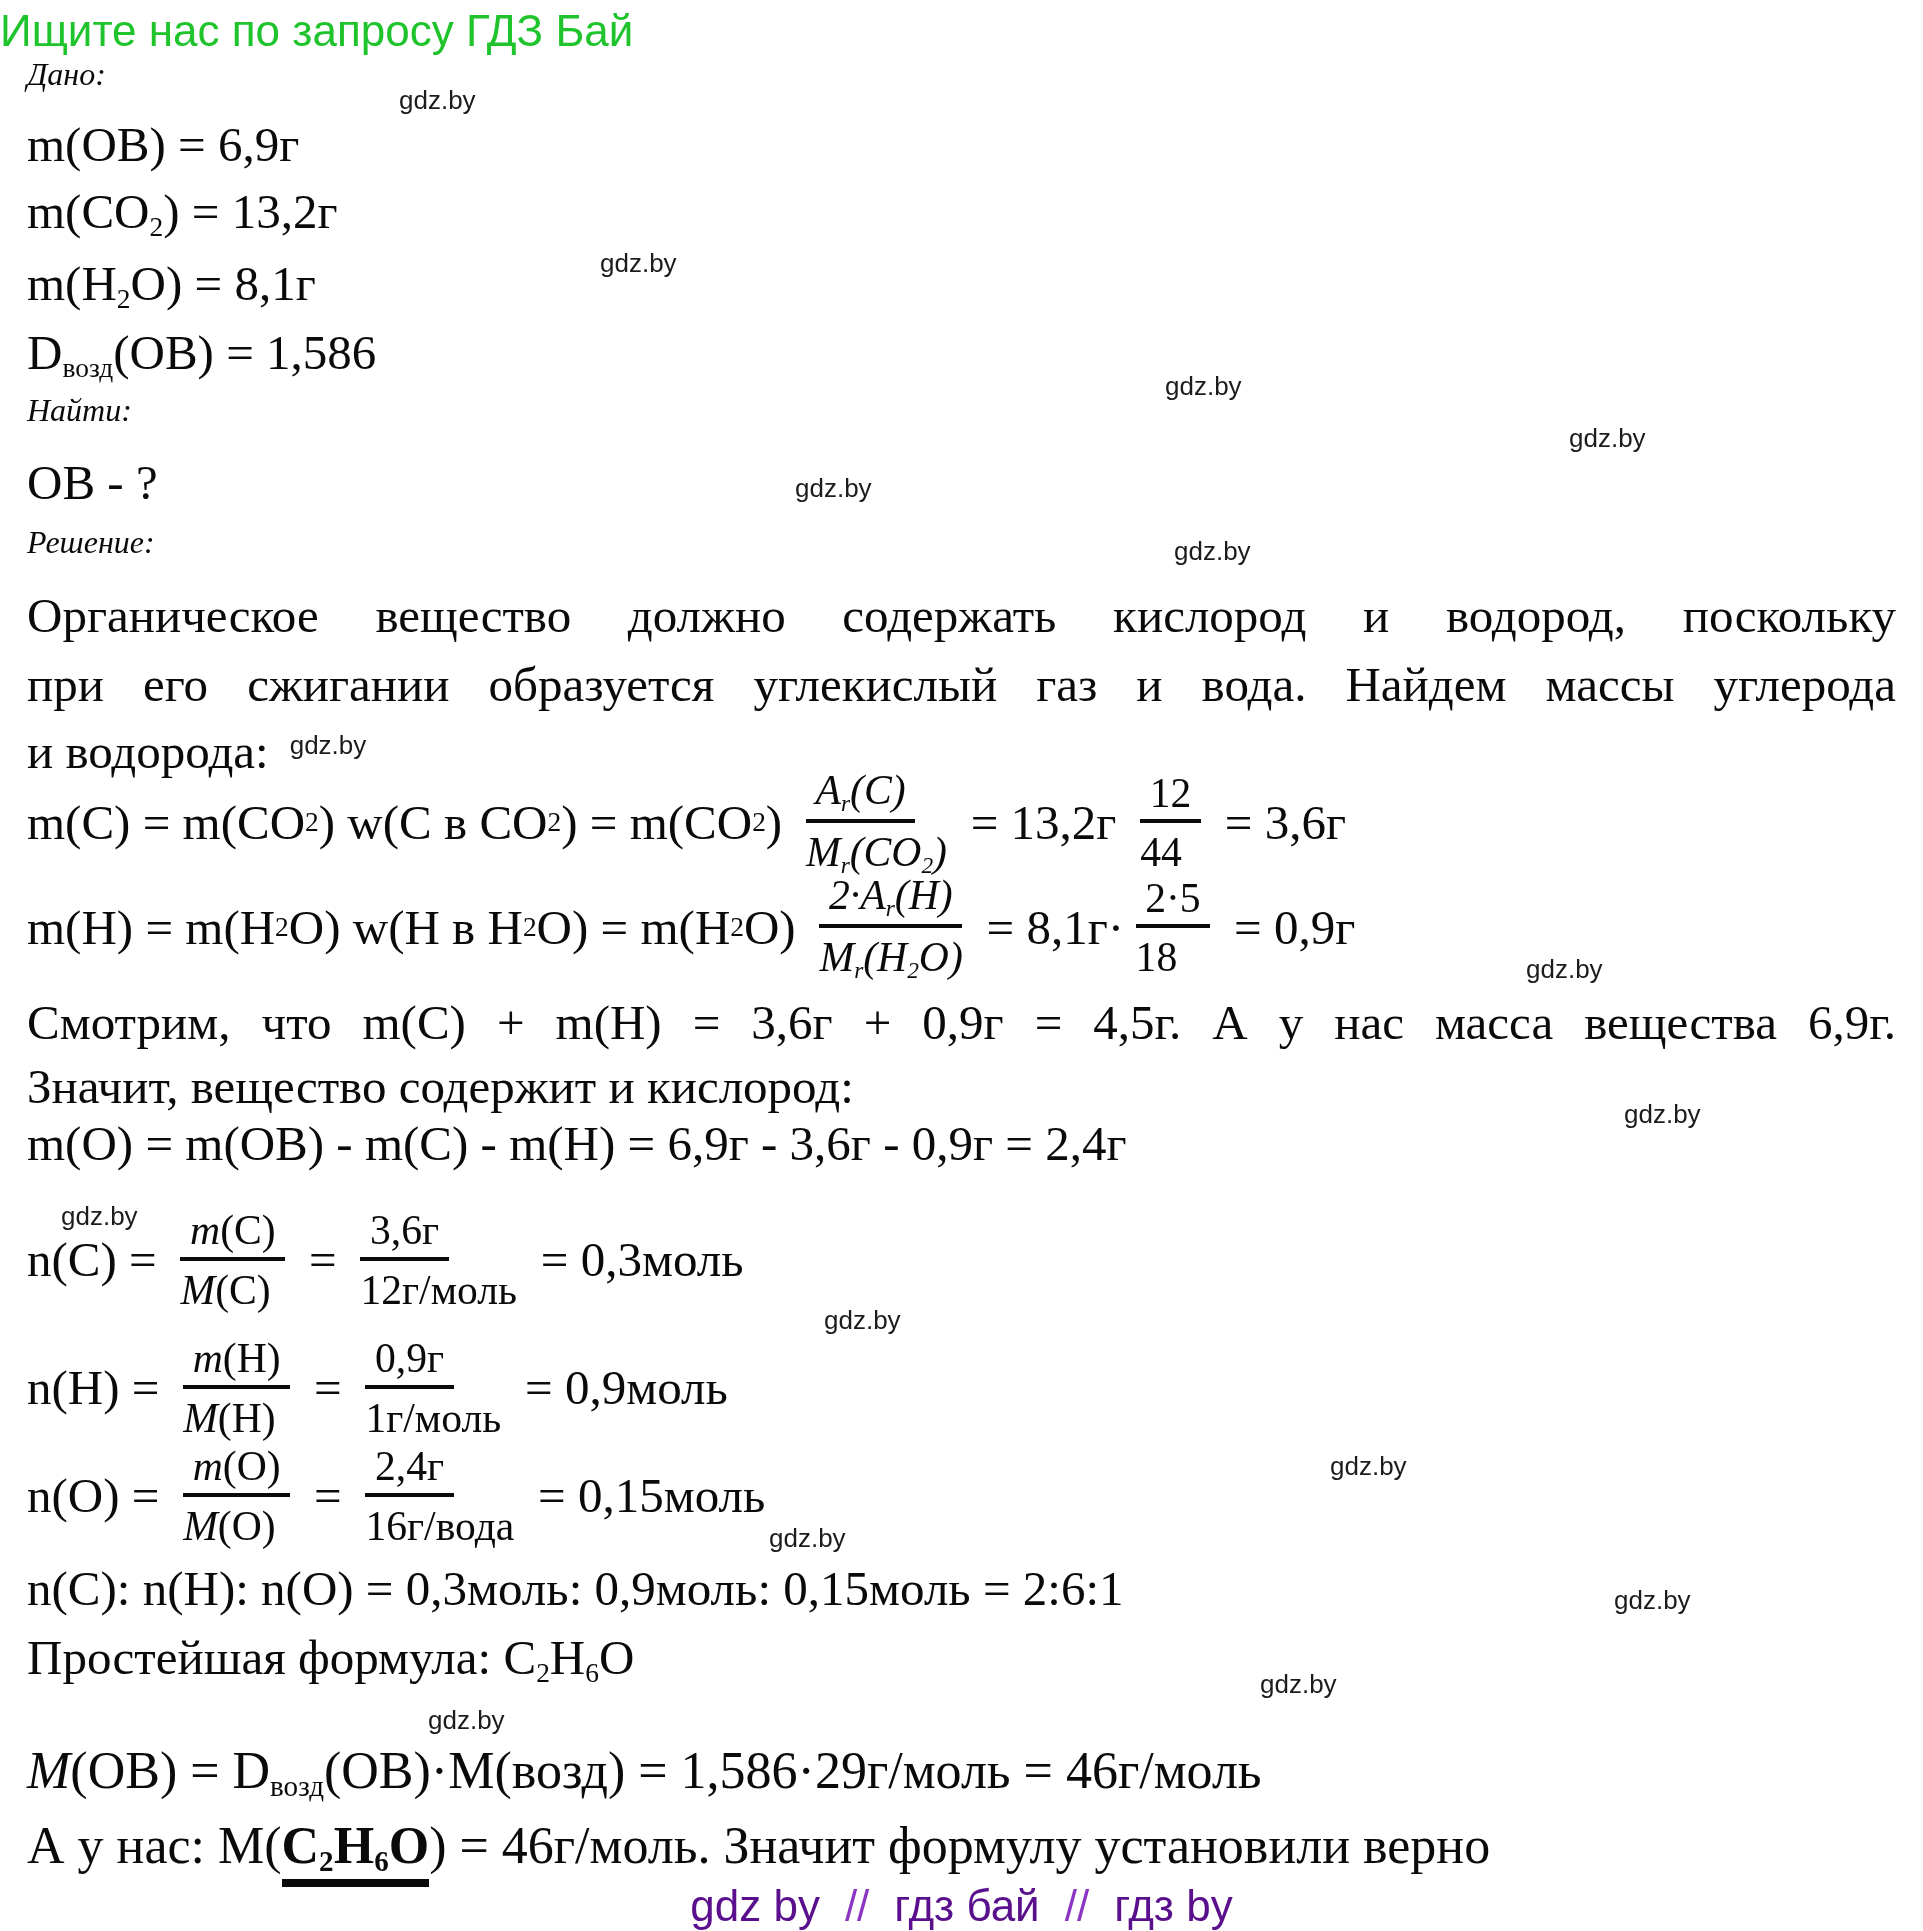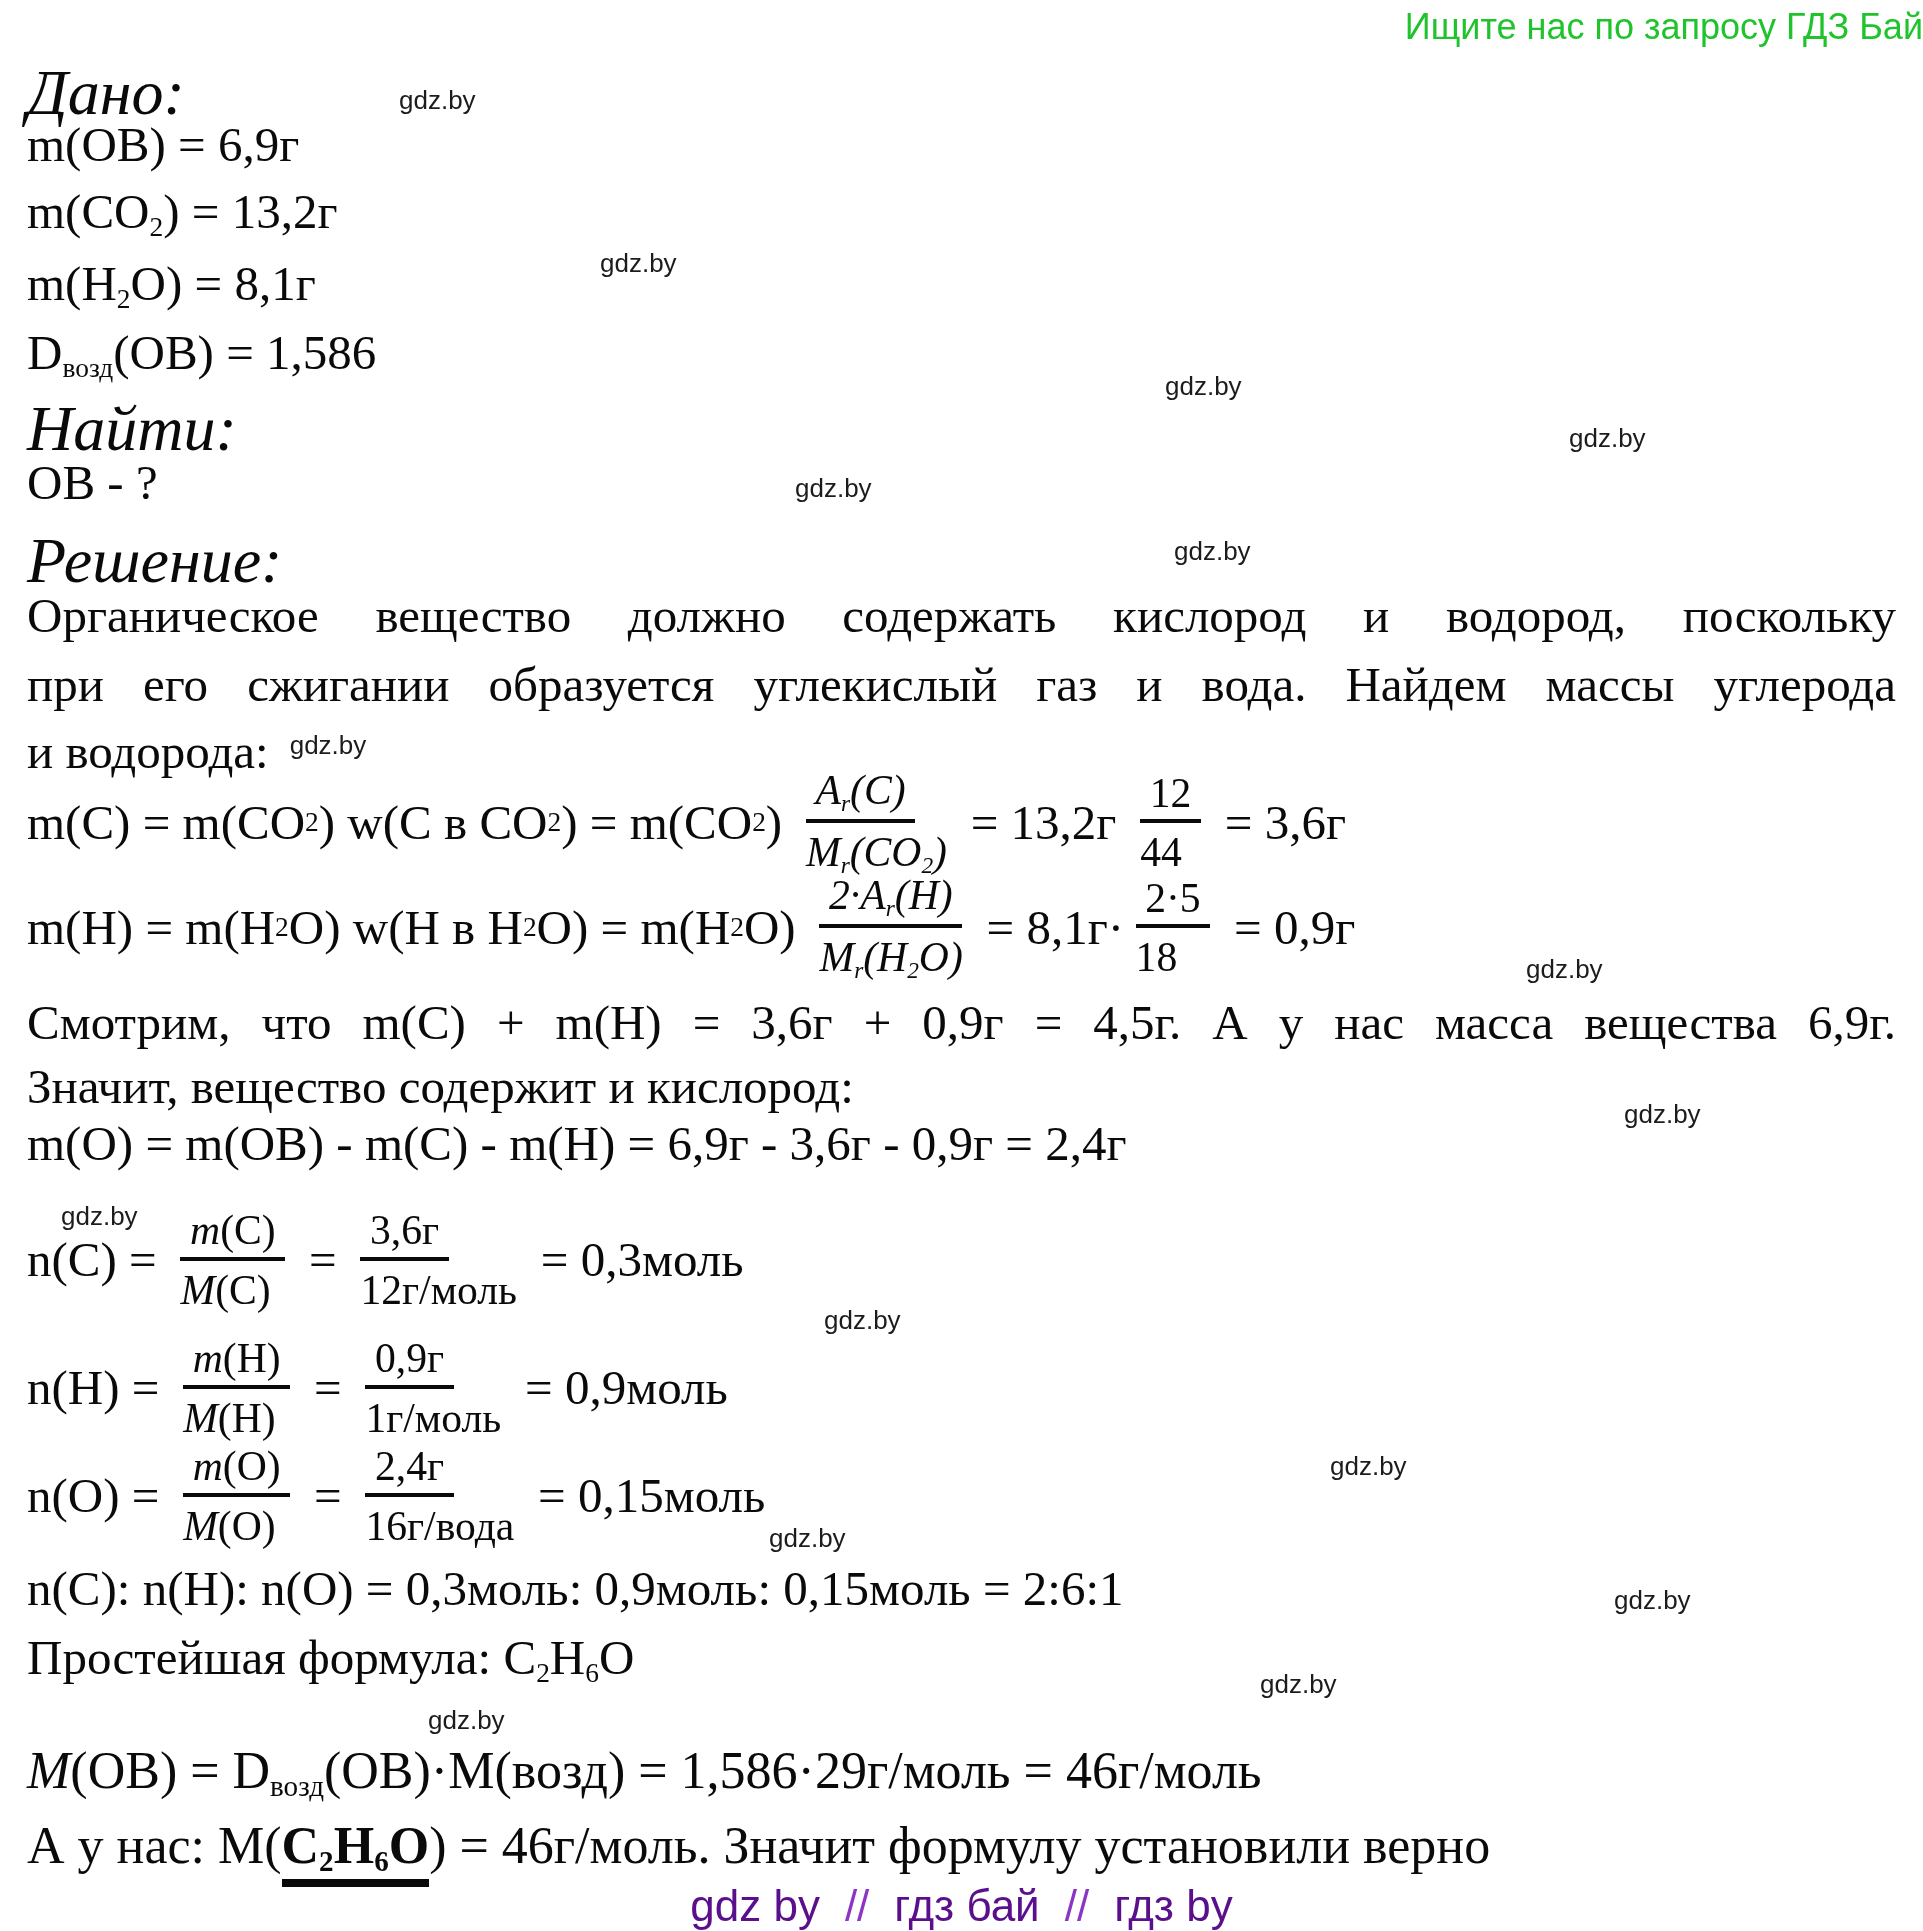--- a/index.html
+++ b/index.html
@@ -1,25 +1,25 @@
 <!DOCTYPE html>
 <html><head>
 <meta charset="utf-8">
 <style>
   html,body{margin:0;padding:0;}
   body{
     width:1923px;height:1932px;position:relative;background:#ffffff;
     font-family:"Liberation Serif",serif;color:#0a0a0a;overflow:hidden;
   }
   .header{
-    position:absolute;top:5.8px;left:0;width:100%;text-align:right;
-    font-family:"Liberation Sans",sans-serif;font-size:36px;font-weight:400;
+    position:absolute;top:5.8px;left:0;width:100%;text-align:left;
+    font-family:"Liberation Sans",sans-serif;font-size:44px;font-weight:400;
   }
   .line{position:absolute;left:27px;right:27px;font-size:49px;line-height:1.15;white-space:nowrap;}
-  .it{font-style:italic;font-size:64px;}
+  .it{font-style:italic;font-size:32px;}
   .just{white-space:normal;text-align:justify;text-align-last:justify;}
   .frm{display:flex;align-items:center;}
   .frm span{white-space:pre;}
   .line span{white-space:pre;}
   .sub{font-size:0.56em;vertical-align:-0.28em;}
   .i{font-style:italic;}
   .isub{font-style:italic;font-size:0.56em;vertical-align:-0.32em;}
   .b{font-weight:bold;}
   .bsub{font-weight:bold;font-size:0.56em;vertical-align:-0.28em;}
   .bu{border-bottom:8.6px solid #0a0a0a;padding-bottom:2.9px;display:inline-block;line-height:1.0;}

